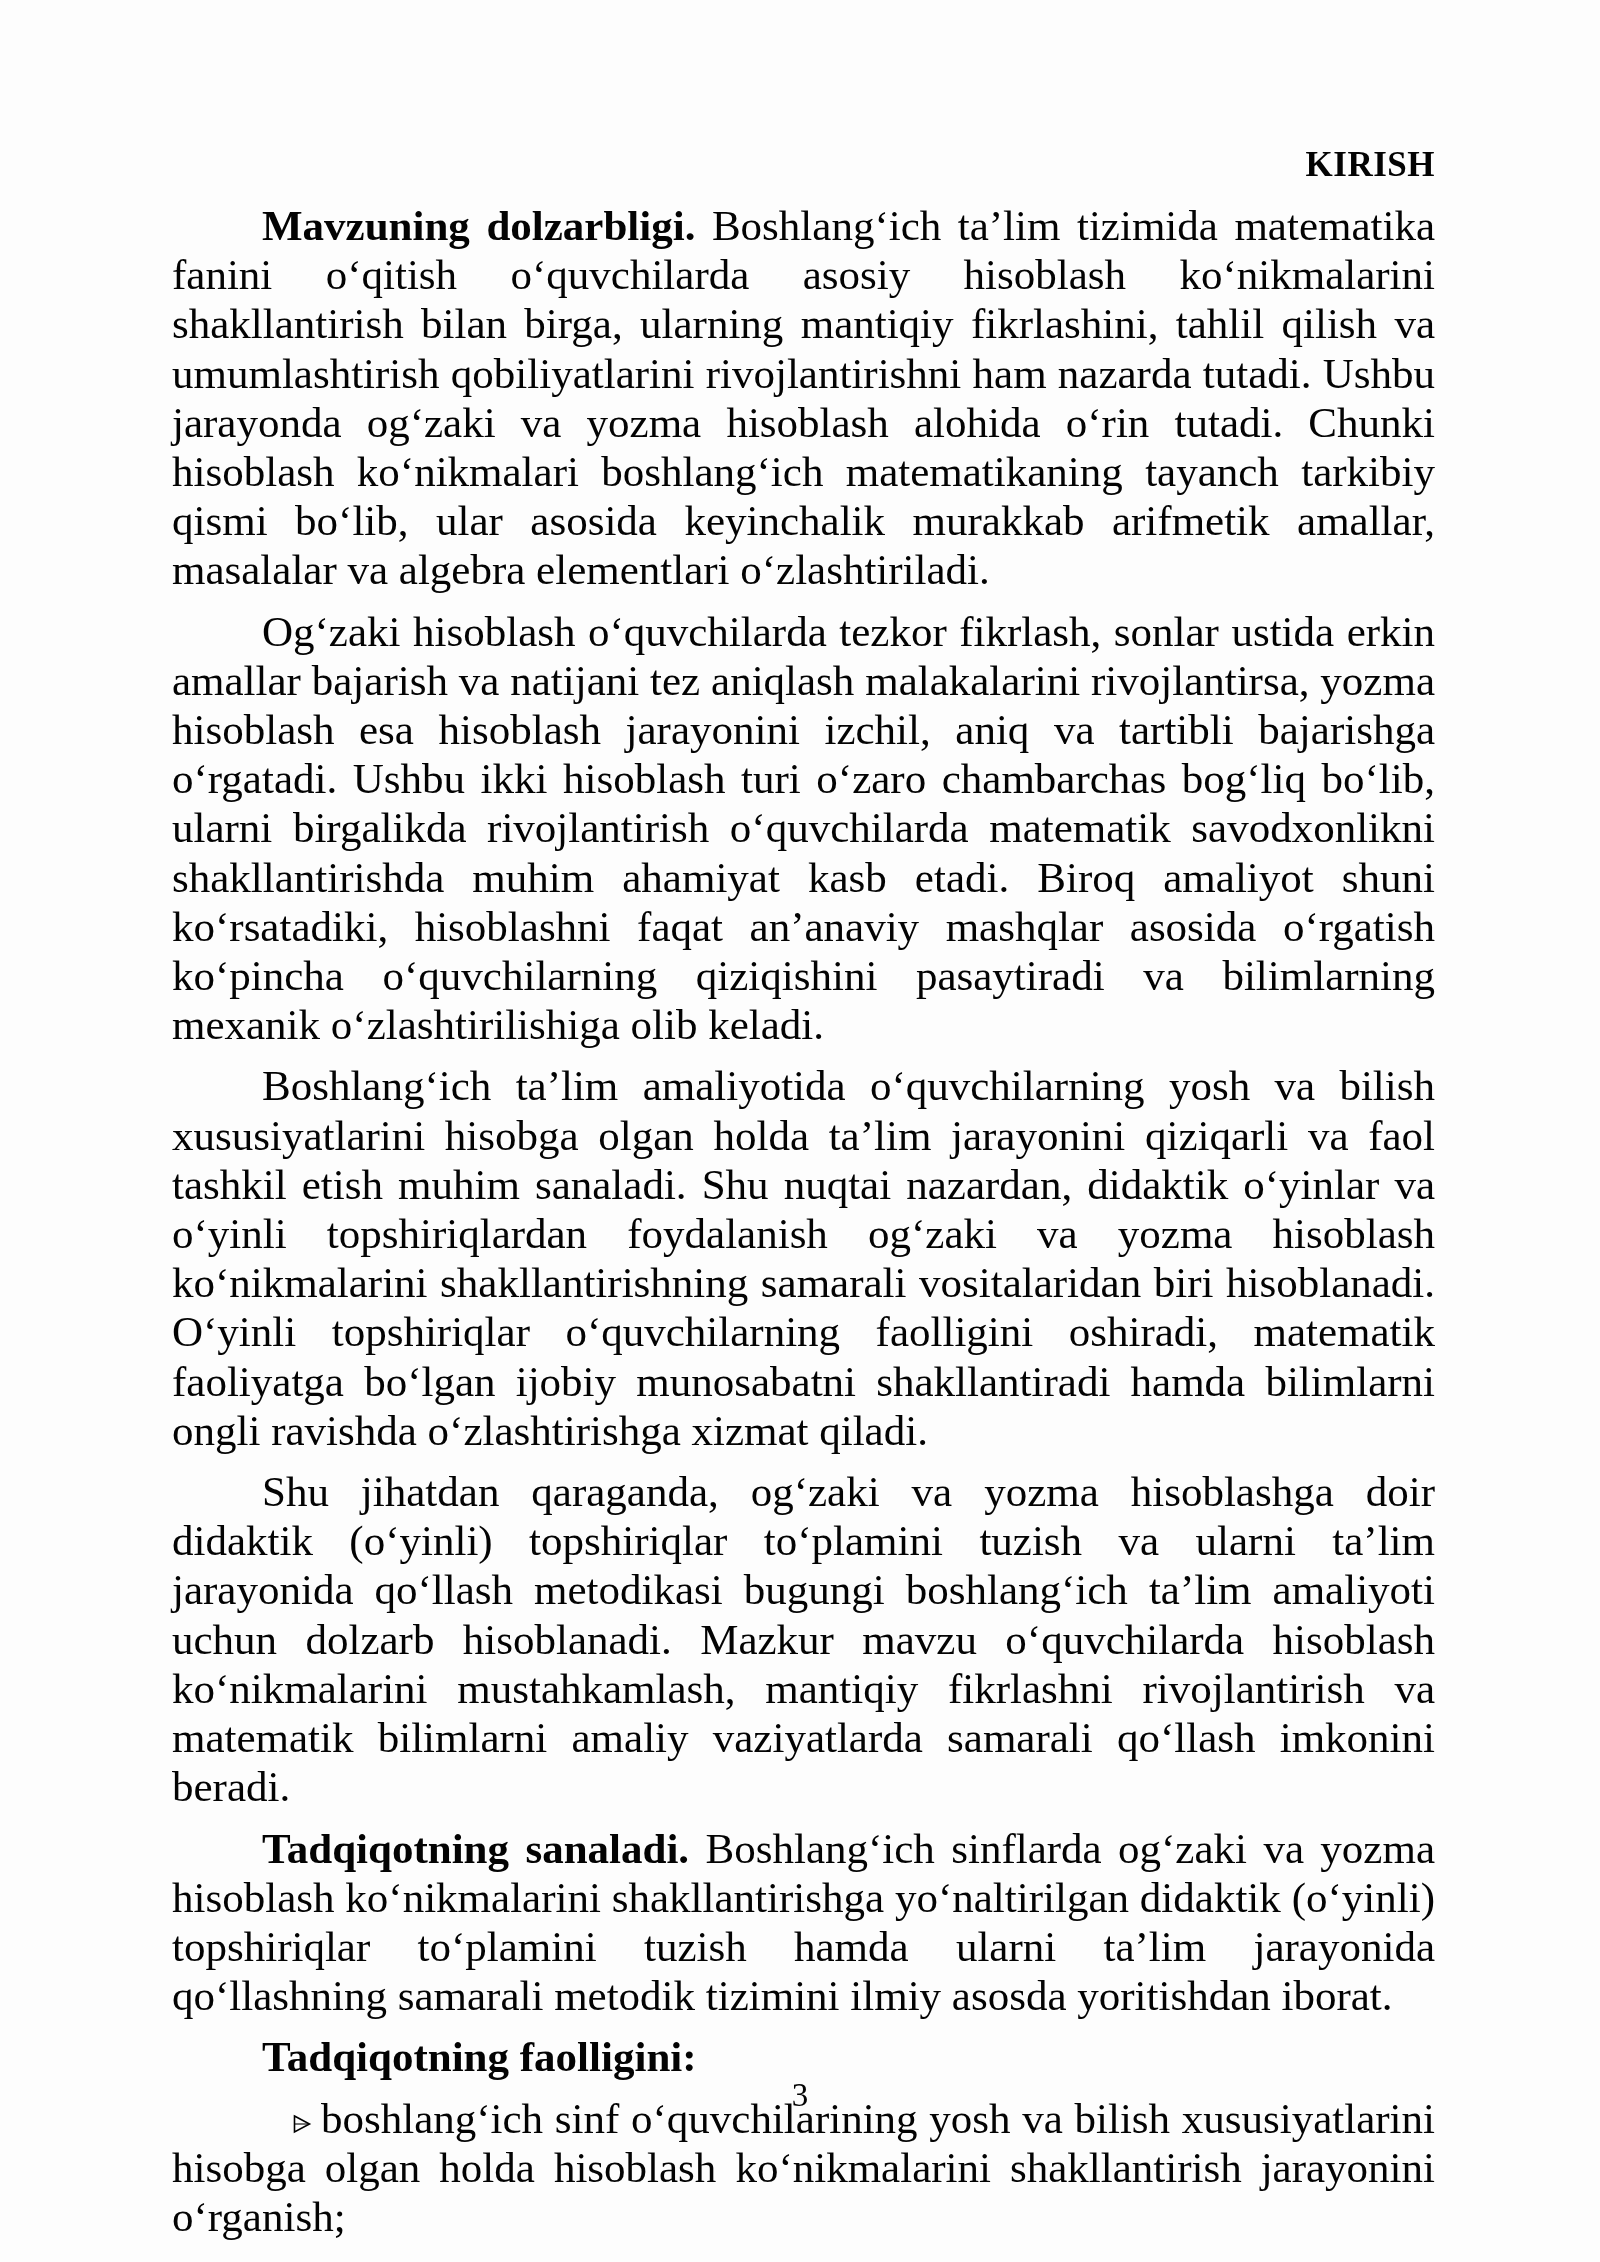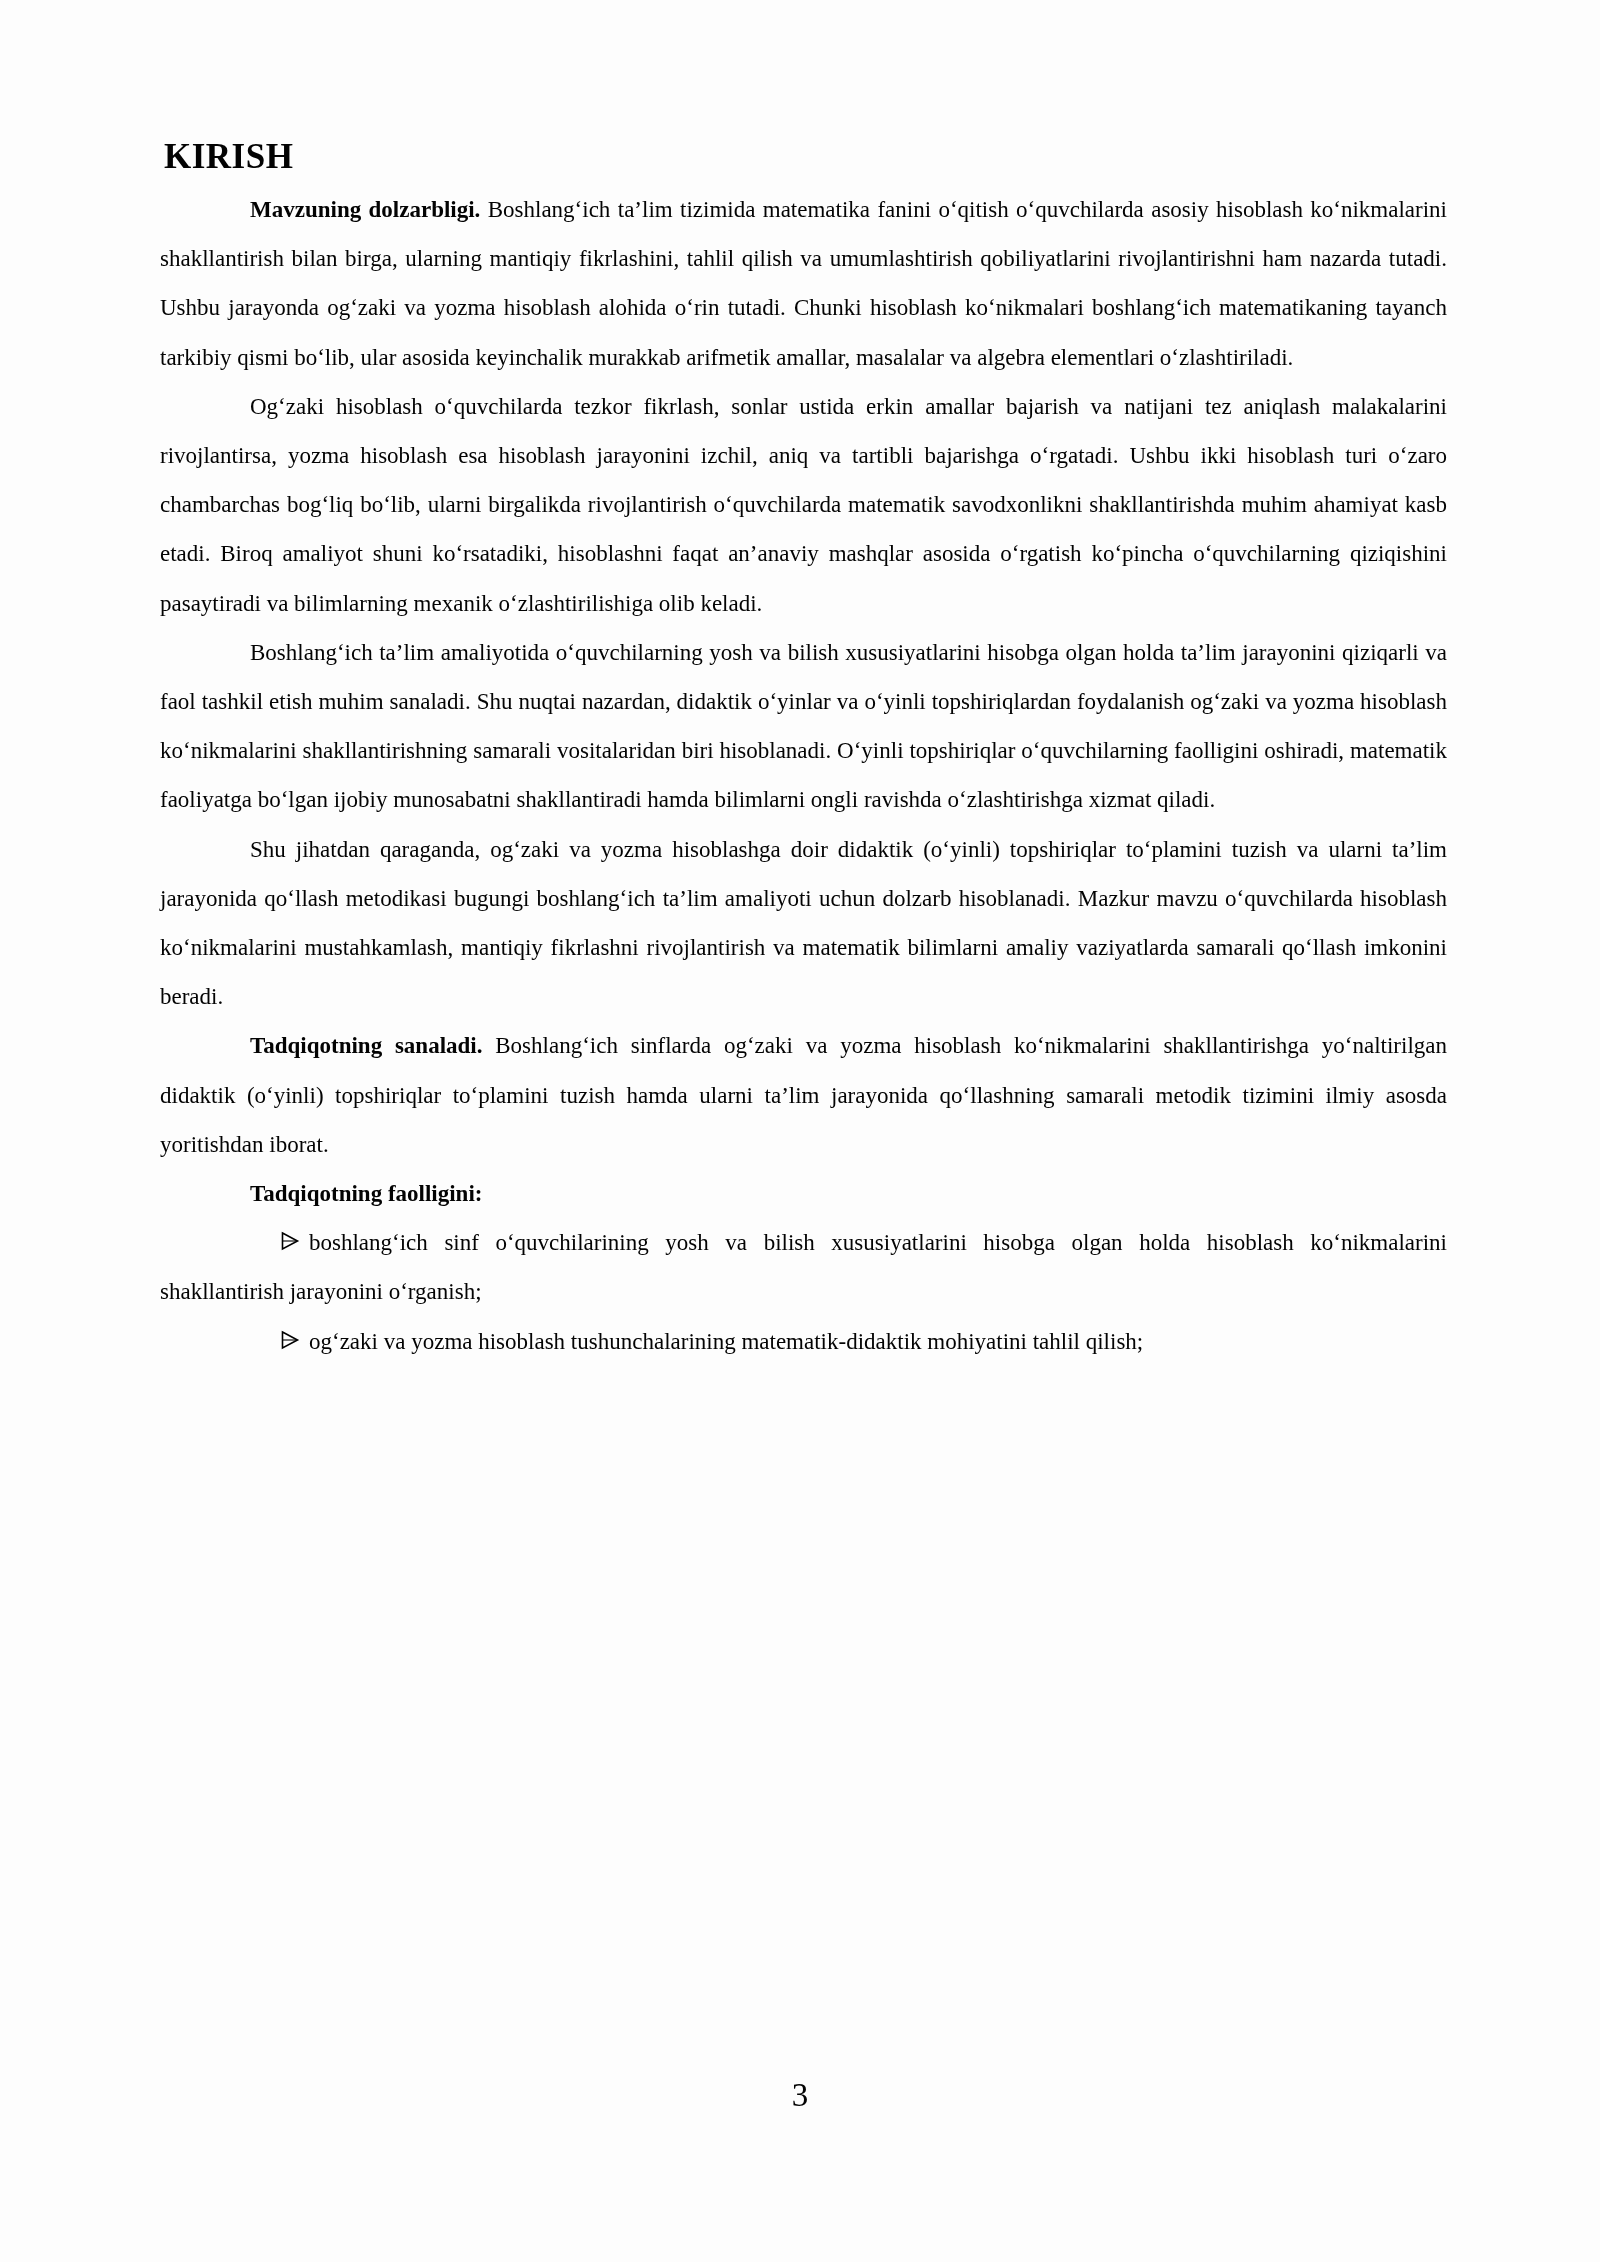--- a/index.html
+++ b/index.html
@@ -16,30 +16,30 @@
     font-family: "Liberation Serif", "DejaVu Serif", serif;
     overflow: hidden;
   }
   .content {
     position: absolute;
     left: 160px;
     right: 153px;
     top: 128px;
   }
   .doc-title {
-    margin: 4px;
-    text-align: left;
+    margin: 12px;
+    text-align: right;
     font-size: 35px;
     font-weight: bold;
     line-height: 49px;
     letter-spacing: 0.5px;
   }
   p.para {
-    margin: 0;
-    font-size: 23px;
+    margin: 12px;
+    font-size: 43px;
     line-height: 49.2px;
     text-align: justify;
     text-justify: inter-word;
     text-indent: 90px;
     hyphens: none;
     -webkit-hyphens: none;
   }
   p.para .lead {
     font-weight: bold;
   }

